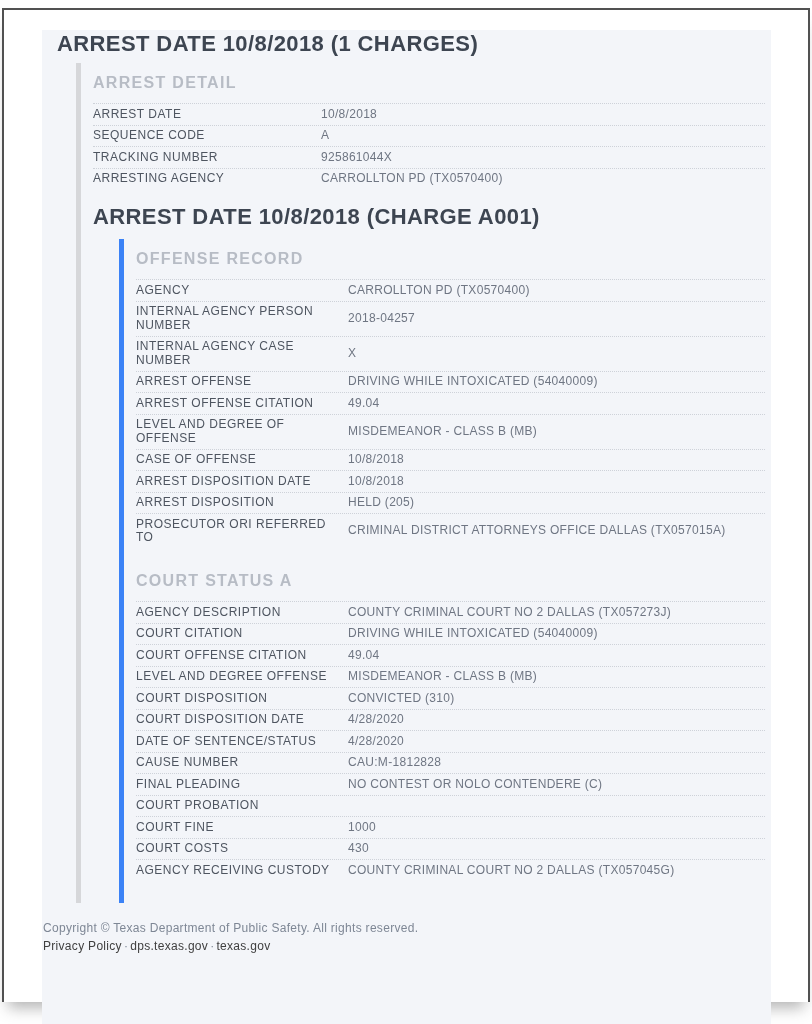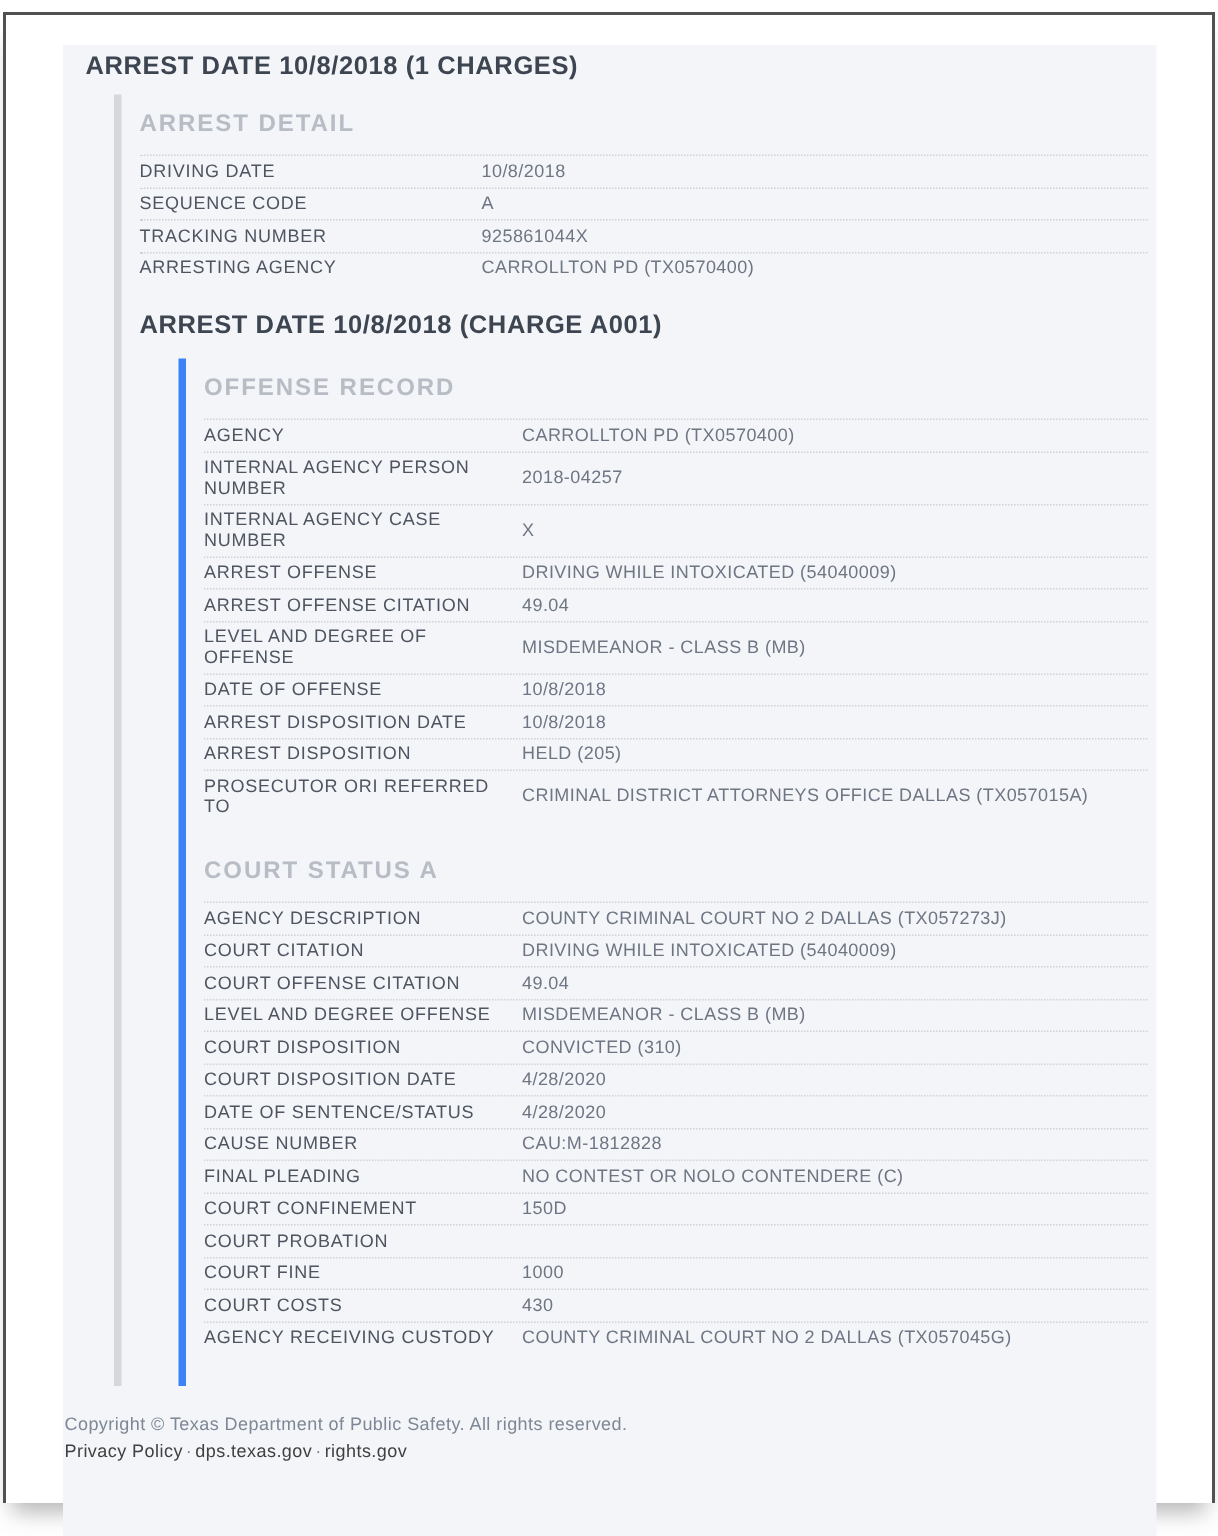--- a/index.html
+++ b/index.html
@@ -19,21 +19,21 @@
     box-shadow: 0 12px 14px -6px rgba(90,90,90,0.45);
   }
   .card {
     width: 729px;
     margin: 20px 0 0 38px;
     background: #f3f5f9;
     padding-bottom: 80px;
   }
   .content { padding: 2px 6px 0 15px; }
   h1, h2 {
-    font-size: 17px;
+    font-size: 22px;
     font-weight: 600;
     color: #3d4551;
     letter-spacing: 0.4px;
     line-height: 24px;
   }
   h2 { margin-top: 16px; }
   .group-outer {
     border-left: 5px solid #d6d7da;
     margin-left: 19px;
     margin-top: 7px;
@@ -98,21 +98,21 @@
   <div class="card">
 
     <div class="content">
       <h1>ARREST DATE 10/8/2018 (1 CHARGES)</h1>
 
       <div class="group-outer">
         <div class="section-label">ARREST DETAIL</div>
 
         <div class="rows outer">
             <div class="row">
-              <span class="row-label">DRIVING DATE</span>
+              <span class="row-label">ARREST DATE</span>
               <span class="row-value">10/8/2018</span>
             </div>
             <div class="row">
               <span class="row-label">SEQUENCE CODE</span>
               <span class="row-value">A</span>
             </div>
             <div class="row">
               <span class="row-label">TRACKING NUMBER</span>
               <span class="row-value">925861044X</span>
             </div>
@@ -146,21 +146,21 @@
               </div>
               <div class="row">
                 <span class="row-label">ARREST OFFENSE CITATION</span>
                 <span class="row-value">49.04</span>
               </div>
               <div class="row">
                 <span class="row-label">LEVEL AND DEGREE OF OFFENSE</span>
                 <span class="row-value">MISDEMEANOR - CLASS B (MB)</span>
               </div>
               <div class="row">
-                <span class="row-label">DATE OF OFFENSE</span>
+                <span class="row-label">CASE OF OFFENSE</span>
                 <span class="row-value">10/8/2018</span>
               </div>
               <div class="row">
                 <span class="row-label">ARREST DISPOSITION DATE</span>
                 <span class="row-value">10/8/2018</span>
               </div>
               <div class="row">
                 <span class="row-label">ARREST DISPOSITION</span>
                 <span class="row-value">HELD (205)</span>
               </div>
@@ -201,24 +201,20 @@
                 <span class="row-label">DATE OF SENTENCE/STATUS</span>
                 <span class="row-value">4/28/2020</span>
               </div>
               <div class="row">
                 <span class="row-label">CAUSE NUMBER</span>
                 <span class="row-value">CAU:M-1812828</span>
               </div>
               <div class="row">
                 <span class="row-label">FINAL PLEADING</span>
                 <span class="row-value">NO CONTEST OR NOLO CONTENDERE (C)</span>
-              </div>
-              <div class="row">
-                <span class="row-label">COURT CONFINEMENT</span>
-                <span class="row-value">150D</span>
               </div>
               <div class="row">
                 <span class="row-label">COURT PROBATION</span>
               </div>
               <div class="row">
                 <span class="row-label">COURT FINE</span>
                 <span class="row-value">1000</span>
               </div>
               <div class="row">
                 <span class="row-label">COURT COSTS</span>
@@ -229,18 +225,18 @@
                 <span class="row-value">COUNTY CRIMINAL COURT NO 2 DALLAS (TX057045G)</span>
               </div>
             </div>
         </div>
       </div>
     </div>
 
     <div class="footer">
       <div>Copyright © Texas Department of Public Safety. All rights reserved.</div>
       <div>
-        <a>Privacy Policy</a><span class="sep">·</span><a>dps.texas.gov</a><span class="sep">·</span><a>rights.gov</a>
+        <a>Privacy Policy</a><span class="sep">·</span><a>dps.texas.gov</a><span class="sep">·</span><a>texas.gov</a>
       </div>
     </div>
 
   </div>
 </div>
 
 </body></html>

